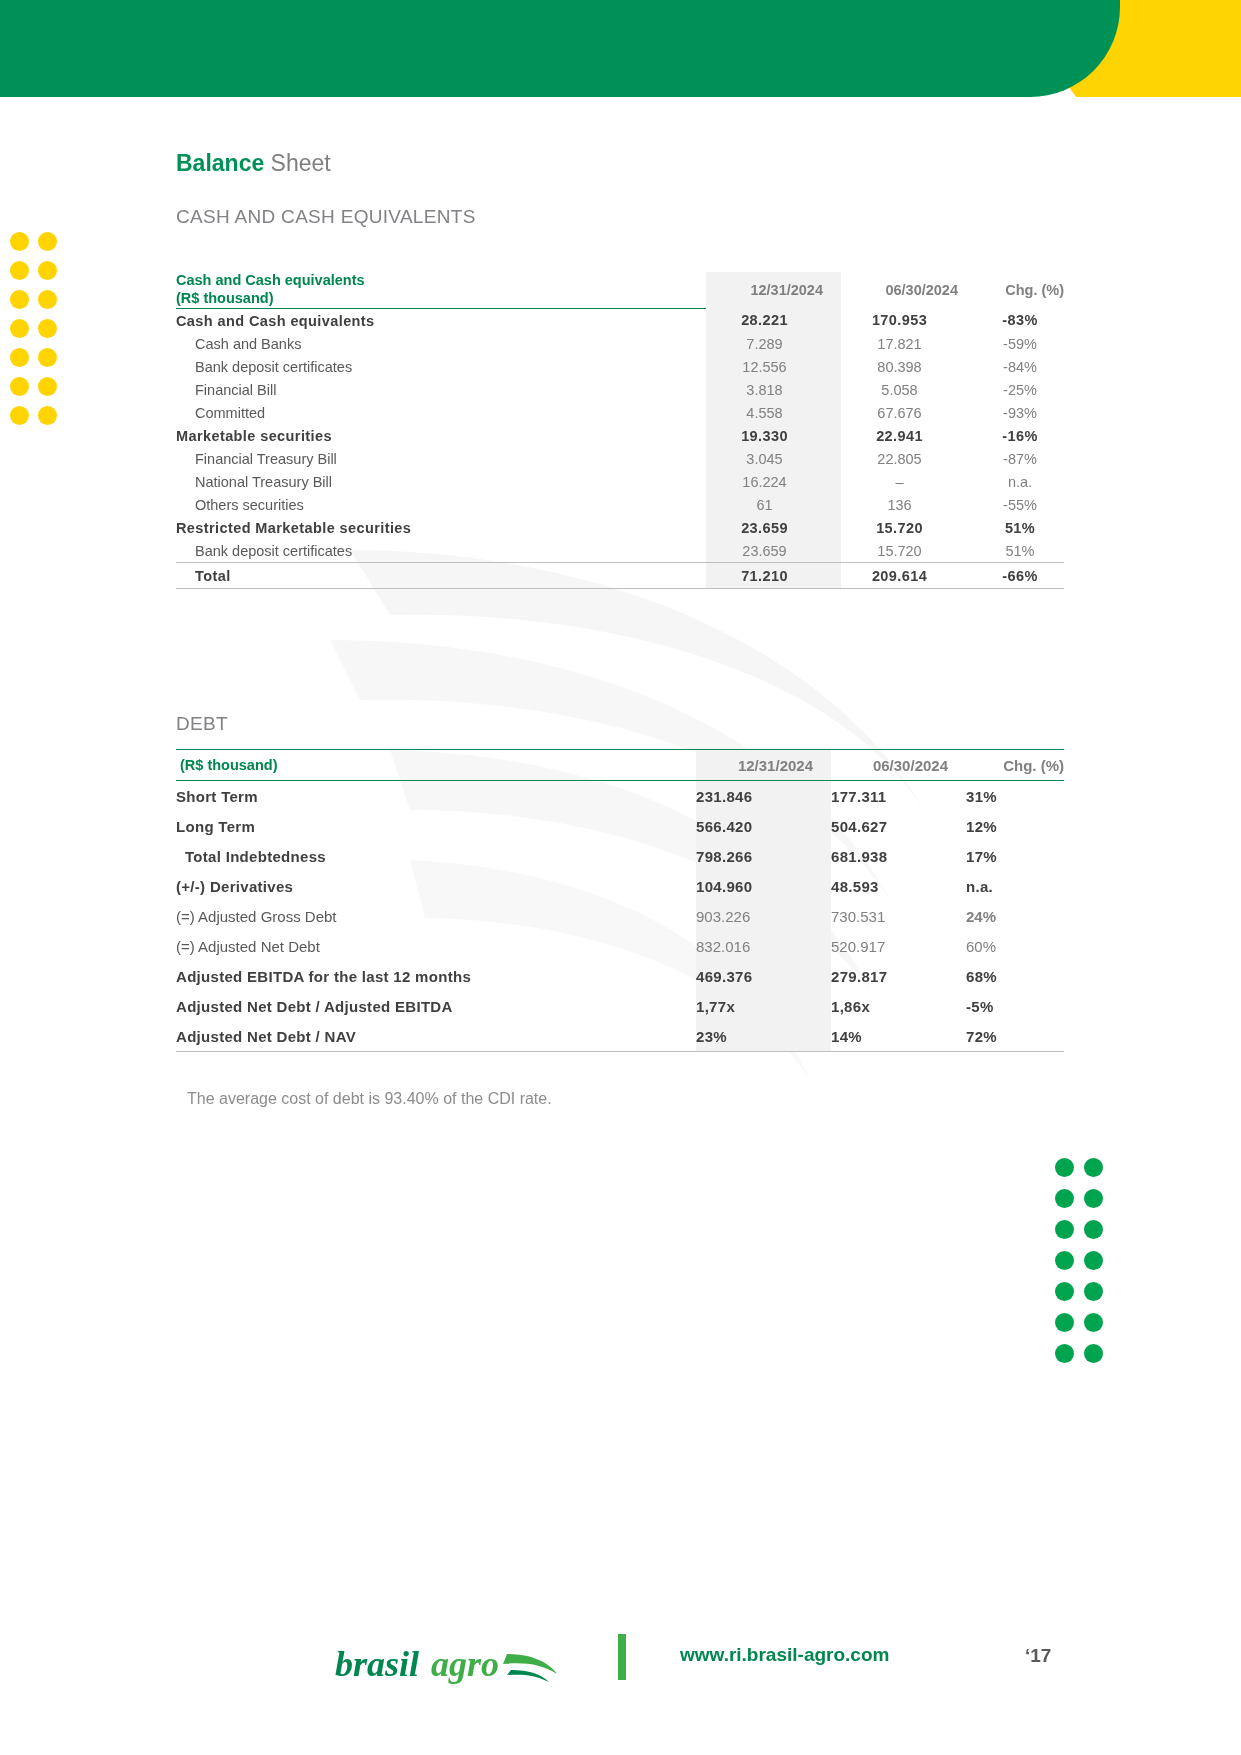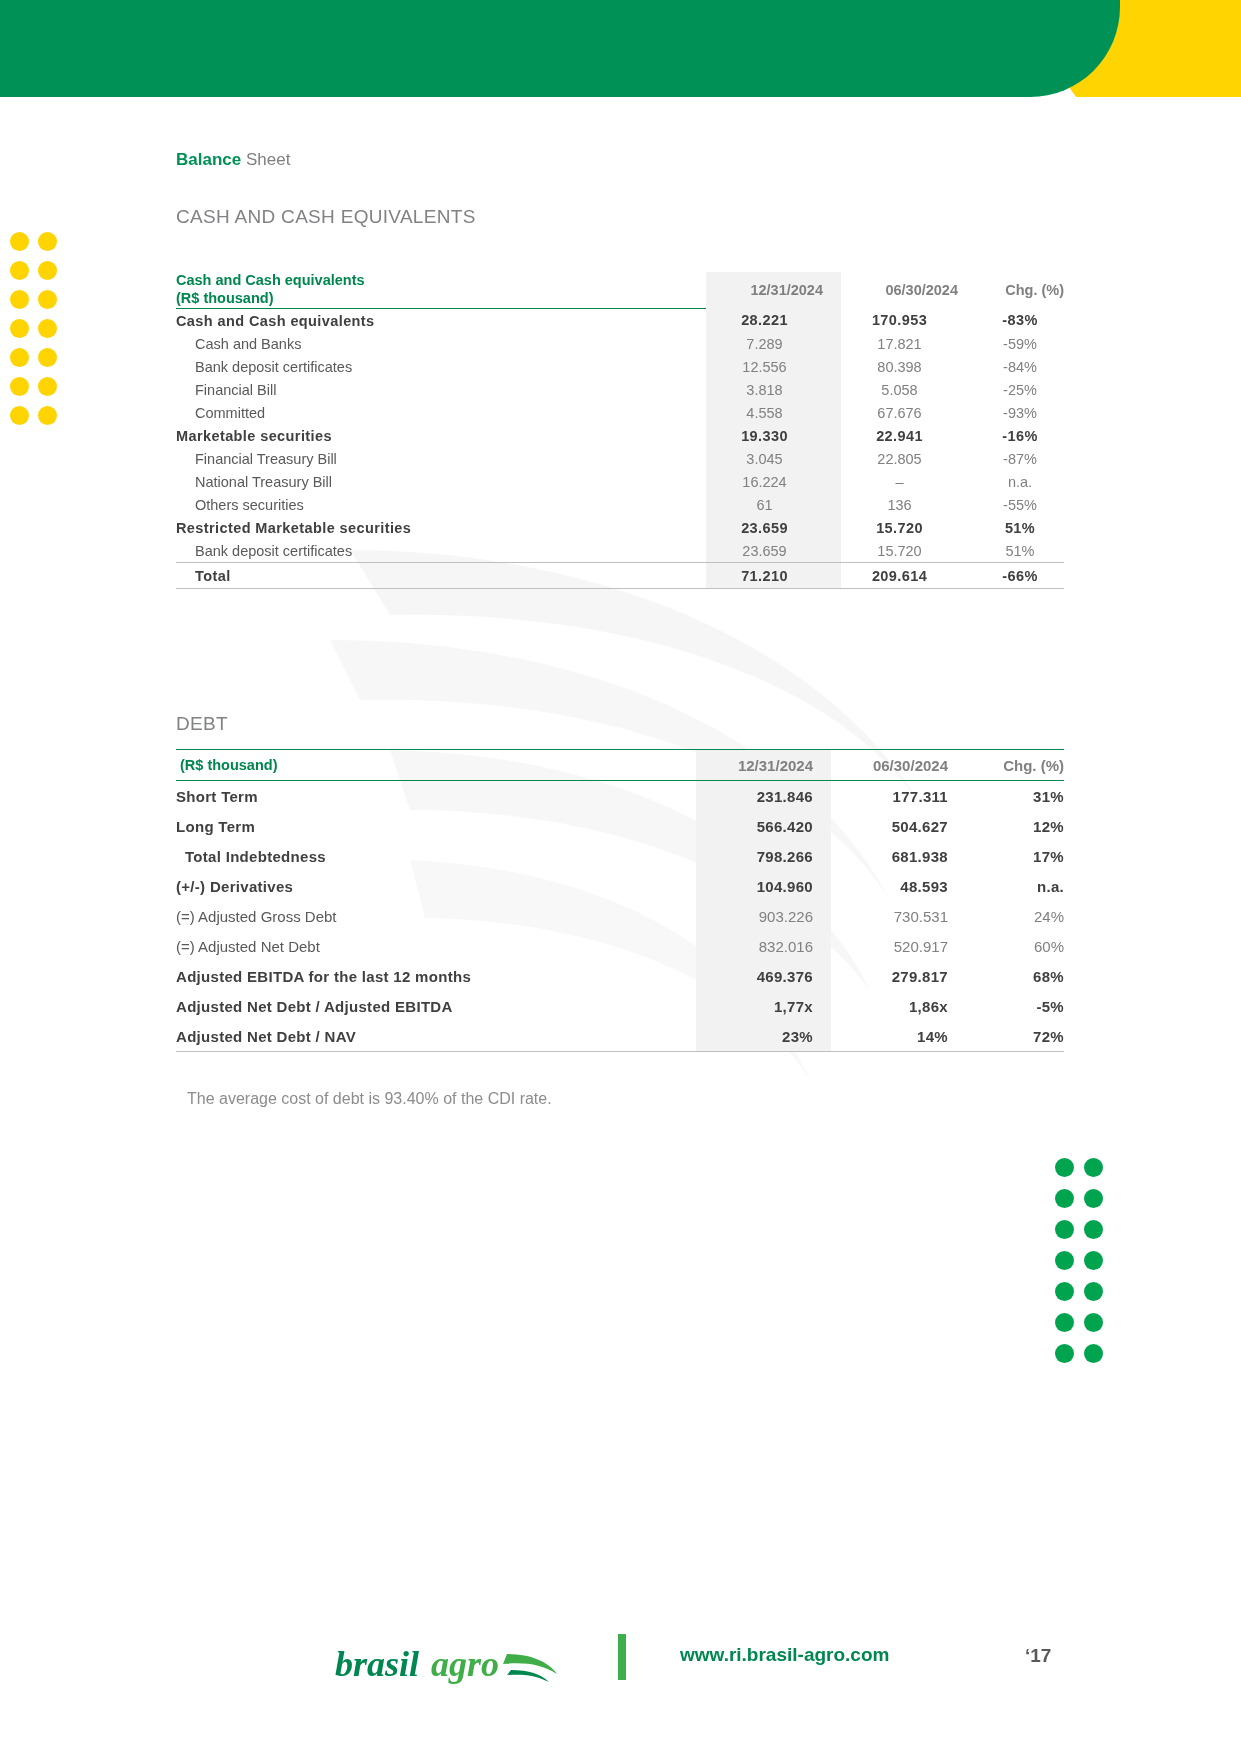--- a/index.html
+++ b/index.html
@@ -92,21 +92,21 @@
   
   .content {
     position: absolute;
     top: 0; left: 0;
     width: 1241px;
   }
   .section-title {
     position: absolute;
     left: 176px;
     top: 150px;
-    font-size: 17px;
+    font-size: 23px;
     color: #7f7f7f;
   }
   .section-title b {
     color: #009156;
     font-weight: bold;
   }
   .sub-title {
     position: absolute;
     left: 176px;
     font-size: 19px;
@@ -162,21 +162,21 @@
     color: #00874F;
     font-weight: bold;
     font-size: 14.5px;
     padding-bottom: 3px;
     border-bottom: 1.5px solid #00874F;
     border-top: 1.5px solid #00874F;
     padding-top: 3px;
   }
   #debt-table td.lbl { padding: 6.5px 0; color: #595959; font-size: 15px;}
   #debt-table td.num {
-    text-align: right;
+    text-align: left;
     padding: 6.5px 18px 6.5px 0;
     color: #808080;
     font-size: 15px;
   }
   #debt-table td.num.col1 { background: #f2f2f2; }
   #debt-table tr.bold td { font-weight: bold; color: #404040; letter-spacing: 0.3px; }
   #debt-table tr.bold td.num { color: #404040; }
   #debt-table tr.lastrow td { border-bottom: 1.2px solid #bfbfbf; }
   #debt-table td.indent { padding-left: 9px; }
 
@@ -387,21 +387,21 @@
         <tr class="bold">
           <td class="lbl">(+/-) Derivatives</td>
           <td class="num col1">104.960</td>
           <td class="num">48.593</td>
           <td class="num" style="padding-right: 0px;">n.a.</td>
         </tr>
         <tr class="">
           <td class="lbl">(=) Adjusted Gross Debt</td>
           <td class="num col1">903.226</td>
           <td class="num">730.531</td>
-          <td class="num" style="padding-right: 0px;">24%</td>
+          <td class="num" style="padding-right: 0px; font-weight: bold;">24%</td>
         </tr>
         <tr class="">
           <td class="lbl">(=) Adjusted Net Debt</td>
           <td class="num col1">832.016</td>
           <td class="num">520.917</td>
           <td class="num" style="padding-right: 0px;">60%</td>
         </tr>
         <tr class="bold">
           <td class="lbl">Adjusted EBITDA for the last 12 months</td>
           <td class="num col1">469.376</td>

